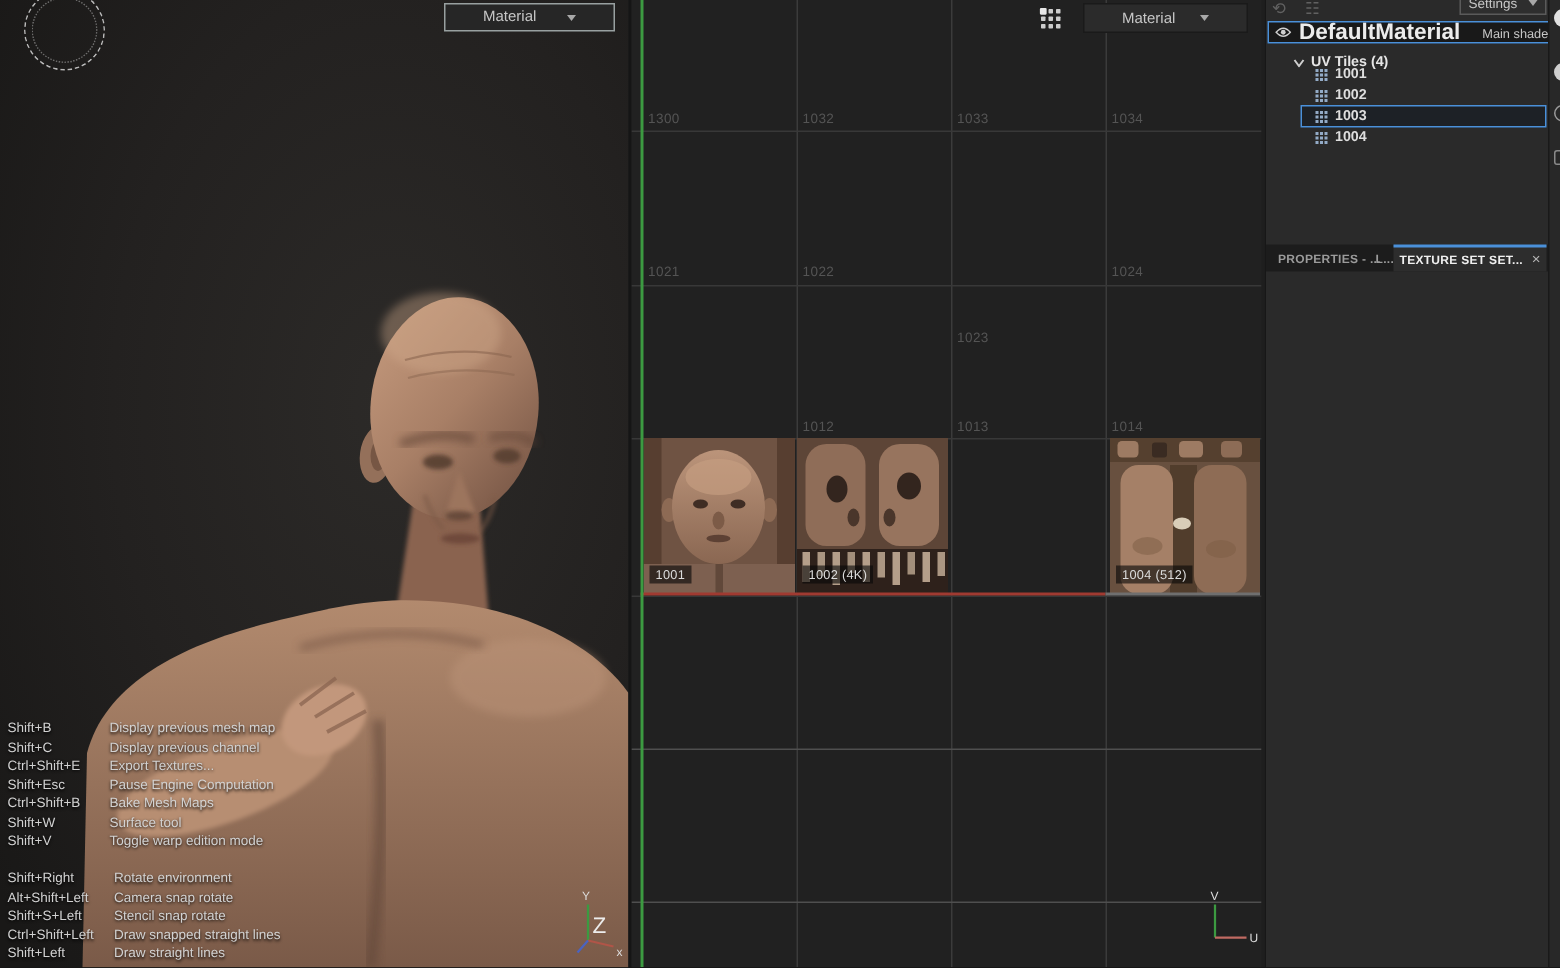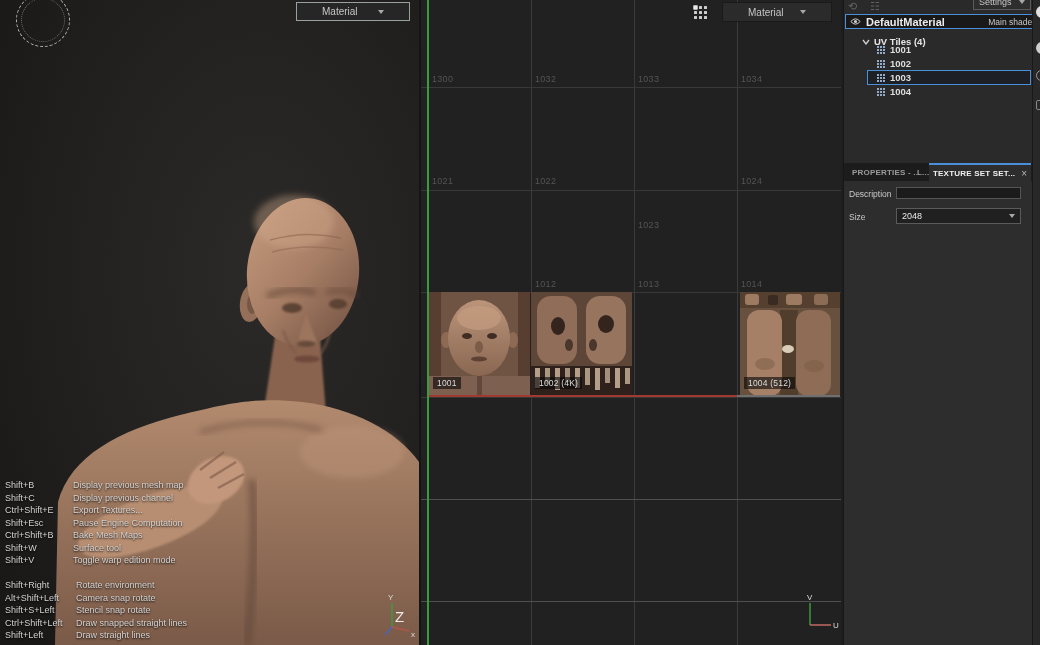--- a/index.html
+++ b/index.html
@@ -39,21 +39,21 @@
   .dots9{display:grid;grid-template-columns:repeat(3,3px);grid-gap:2px;}
   .dots9 i{width:3px;height:3px;background:#cdcdcd;border-radius:0.5px;}
   .dots9 i.big{transform:scale(1.5);background:#e8e8e8;}
 
   
   .panel{position:absolute;left:843px;top:0;width:189px;height:645px;background:#2a2a2a;overflow:hidden;
          border-left:1px solid #171717;box-sizing:border-box;}
   .ghost-ic{position:absolute;color:#616161;font-size:11px;line-height:11px;}
   .mat-row{position:absolute;left:1px;top:14px;width:185px;height:13px;background:#191919;
            border:1px solid #4a90d9;display:flex;align-items:center;padding:0 4px;box-sizing:content-box;}
-  .mat-row .nm{color:#ececec;font-size:11px;font-weight:bold;margin-left:5px;flex:1;}
+  .mat-row .nm{color:#ececec;font-size:15px;font-weight:bold;margin-left:5px;flex:1;}
   .mat-row .sh{color:#c7c7c7;font-size:8.5px;}
   .grp-row{position:absolute;left:18px;top:35px;height:13px;display:flex;align-items:center;color:#e6e6e6;
            font-size:9.5px;font-weight:bold;}
   .tile-row{position:absolute;left:33px;height:13px;display:flex;align-items:center;color:#dedede;
             font-size:9.5px;font-weight:bold;}
   .tile-row .g{margin-right:5px;display:grid;grid-template-columns:repeat(3,2px);grid-gap:1px;}
   .tile-row .g i{width:2px;height:2px;background:#93abc7;}
   .sel-box{position:absolute;left:23px;top:70px;width:162px;height:13px;border:1px solid #4a90d9;background:#1d2126;}
   .tabbar{position:absolute;left:0;top:163px;width:189px;height:18px;background:#1c1c1c;}
   .tabbar .t{position:absolute;top:0;height:18px;display:flex;align-items:center;font-size:8px;
@@ -387,29 +387,20 @@
 
     <div class="tabbar">
       <span class="t" style="left:8px;">PROPERTIES - ...</span>
       <span class="t" style="left:73px;">L...</span>
       <div class="tab-active">
         <span class="t2">TEXTURE SET SET...</span>
         <span class="tab-close">×</span>
       </div>
     </div>
 
-    <div class="props">
-      <span class="plabel" style="top:8px;">Description</span>
-      <input class="pinput" style="top: 6px;" type="text" value="">
-      <span class="plabel" style="top:31px;">Size</span>
-      <div class="pselect" style="top:27px;">
-        <span>2048</span>
-        <span class="chev"></span>
-      </div>
-    </div>
   </div>
 
   <div class="strip">
     <div class="c" style="top:6px;width:12px;height:12px;background:#e2e2e2;"></div>
     <div class="c" style="top:42px;width:12px;height:12px;background:#cfcfcf;"></div>
     <div class="c" style="top:70px;width:11px;height:11px;border:1.5px solid #9a9a9a;box-sizing:border-box;"></div>
     <div class="c" style="top:100px;width:10px;height:10px;border:1px solid #8a8a8a;border-radius:2px;box-sizing:border-box;"></div>
   </div>
 
 </div>

